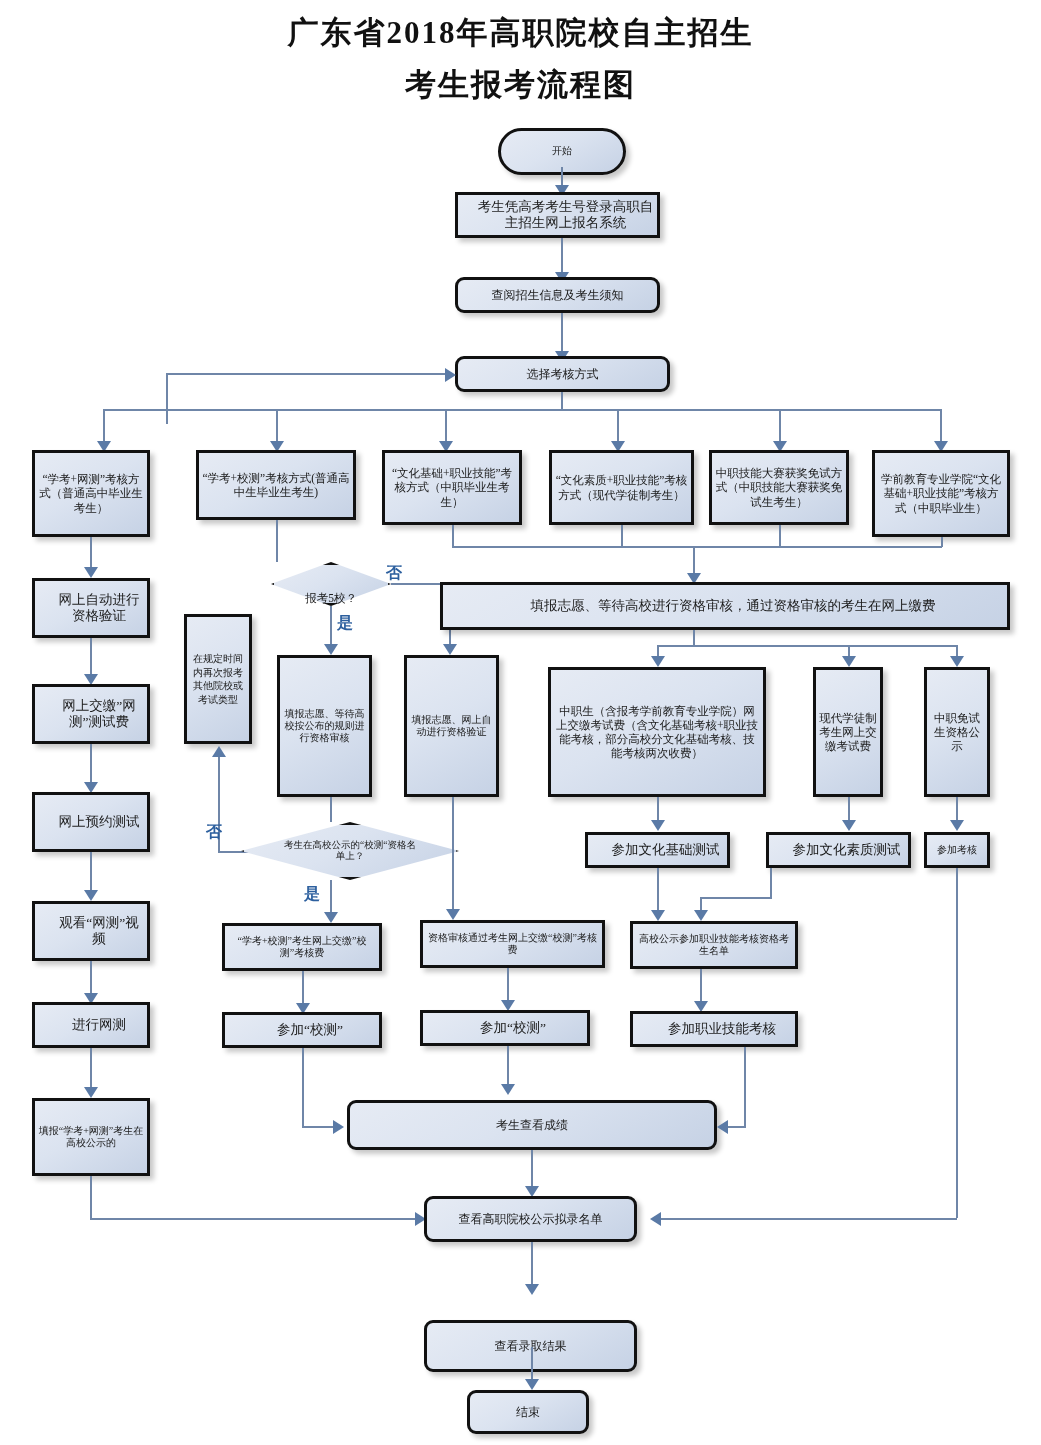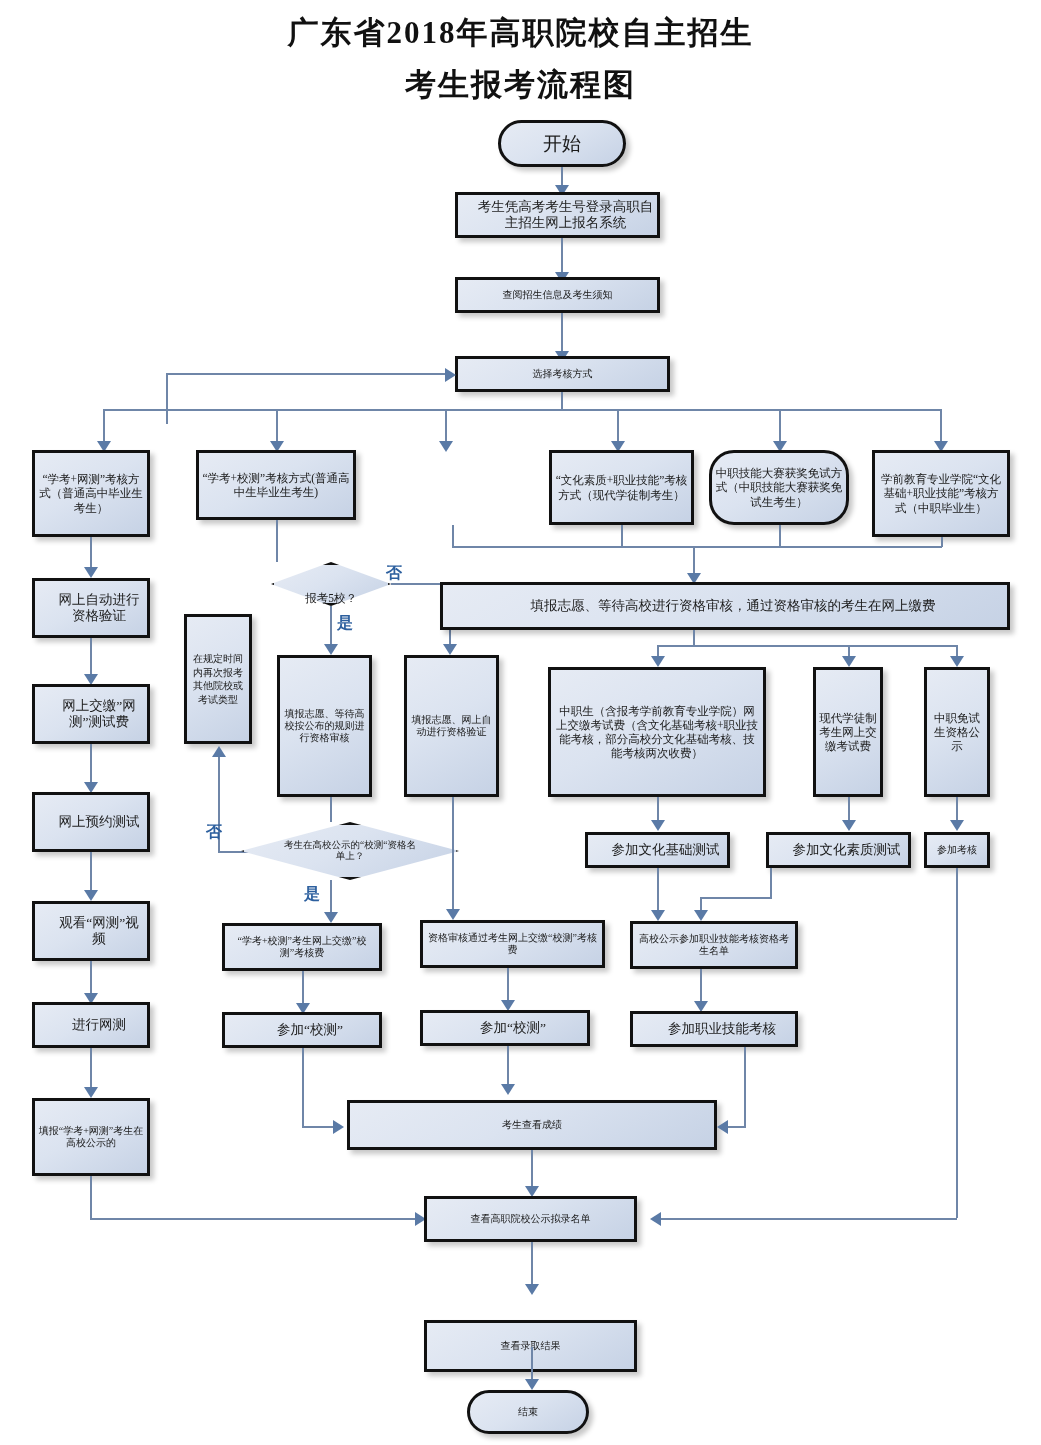--- a/index.html
+++ b/index.html
@@ -37,22 +37,22 @@
   .arr{position:absolute;width:0;height:0;}
   .arr-d{border-left:7px solid transparent;border-right:7px solid transparent;border-top:11px solid #5a7aa6;}
   .arr-u{border-left:7px solid transparent;border-right:7px solid transparent;border-bottom:11px solid #5a7aa6;}
   .arr-r{border-top:7px solid transparent;border-bottom:7px solid transparent;border-left:11px solid #5a7aa6;}
   .arr-l{border-top:7px solid transparent;border-bottom:7px solid transparent;border-right:11px solid #5a7aa6;}
 
   .ylabel{position:absolute;color:#2c5f9e;font-weight:bold;font-size:16px;
           font-family:"Liberation Sans","DejaVu Sans",sans-serif;}
 
   .fs9{font-size:9.5px;} .fs11{font-size:11.5px;}
-  .fs12{font-size:10px;} .fs13{font-size:13.5px;padding-left:19px;} .fs14{font-size:10px;}
-  .fs15{font-size:19px;}
+  .fs12{font-size:10px;} .fs13{font-size:13.5px;padding-left:19px;} .fs14{font-size:12px;border-radius:9px;}
+  .fs15{font-size:10px;margin-top:8px;}
 </style>
 </head>
 <body>
 
 <div id="canvas">
 
   <div class="title" id="title1">广东省2018年高职院校自主招生</div>
   <div class="title" id="title2">考生报考流程图</div>
 
   <div class="node term fs15" style="left:498px;top:120px;width:128px;height:47px;">开始</div>
@@ -83,22 +83,23 @@
   <div class="arr arr-d" style="left:439px;top:441px;"></div>
   <div class="ln v" style="left:617px;top:409px;height:38px;"></div>
   <div class="arr arr-d" style="left:611px;top:441px;"></div>
   <div class="ln v" style="left:779px;top:409px;height:38px;"></div>
   <div class="arr arr-d" style="left:773px;top:441px;"></div>
   <div class="ln v" style="left:940px;top:409px;height:38px;"></div>
   <div class="arr arr-d" style="left:934px;top:441px;"></div>
 
   <div class="node fs11" style="left:32px;top:450px;width:118px;height:87px;">“学考+网测”考核方式（普通高中毕业生考生）</div>
   <div class="node fs11" style="left:196px;top:450px;width:160px;height:70px;">“学考+校测”考核方式(普通高中生毕业生考生)</div>
+  <div class="node fs11" style="left:382px;top:450px;width:140px;height:75px;">“文化基础+职业技能”考核方式（中职毕业生考生）</div>
   <div class="node fs11" style="left:549px;top:450px;width:145px;height:75px;">“文化素质+职业技能”考核方式（现代学徒制考生）</div>
-  <div class="node fs11" style="left:709px;top:450px;width:140px;height:75px;border-radius:25px;">中职技能大赛获奖免试方式（中职技能大赛获奖免试生考生）</div>
+  <div class="node fs11" style="left:709px;top:450px;width:140px;height:75px;">中职技能大赛获奖免试方式（中职技能大赛获奖免试生考生）</div>
   <div class="node fs11" style="left:872px;top:450px;width:138px;height:87px;">学前教育专业学院“文化基础+职业技能”考核方式（中职毕业生）</div>
 
   <div class="ln v" style="left:90px;top:537px;height:36px;"></div>
   <div class="arr arr-d" style="left:84px;top:567px;"></div>
   <div class="node fs13" style="left:32px;top:578px;width:118px;height:60px;">网上自动进行资格验证</div>
 
   <div class="ln v" style="left:90px;top:638px;height:42px;"></div>
   <div class="arr arr-d" style="left:84px;top:674px;"></div>
   <div class="node fs13" style="left:32px;top:684px;width:118px;height:60px;">网上交缴”网测”测试费</div>
 

